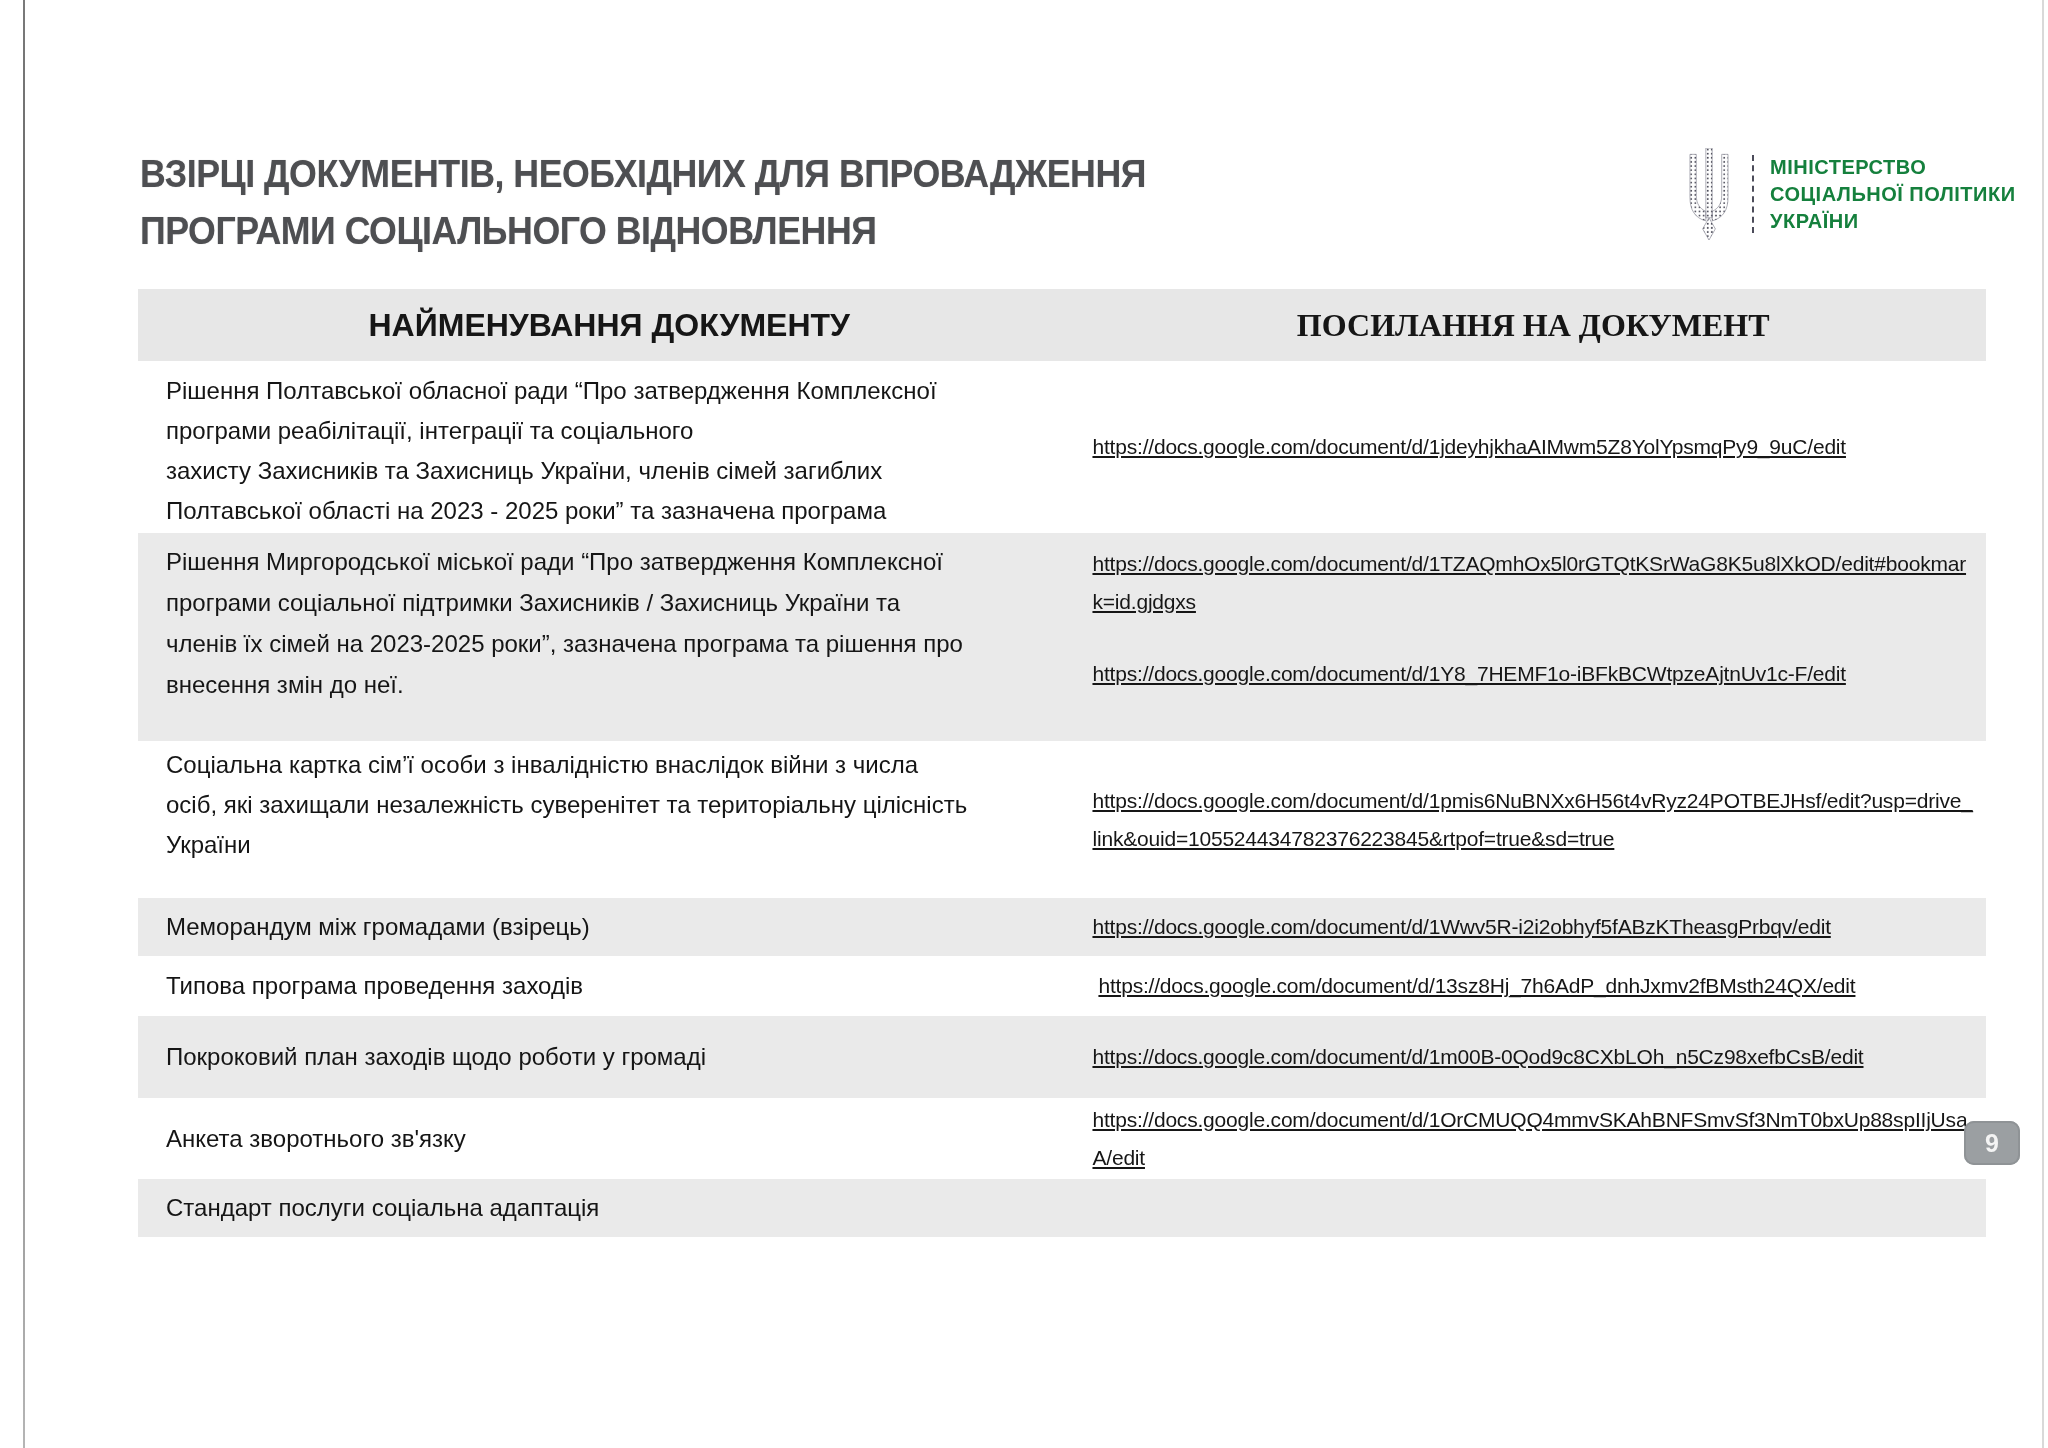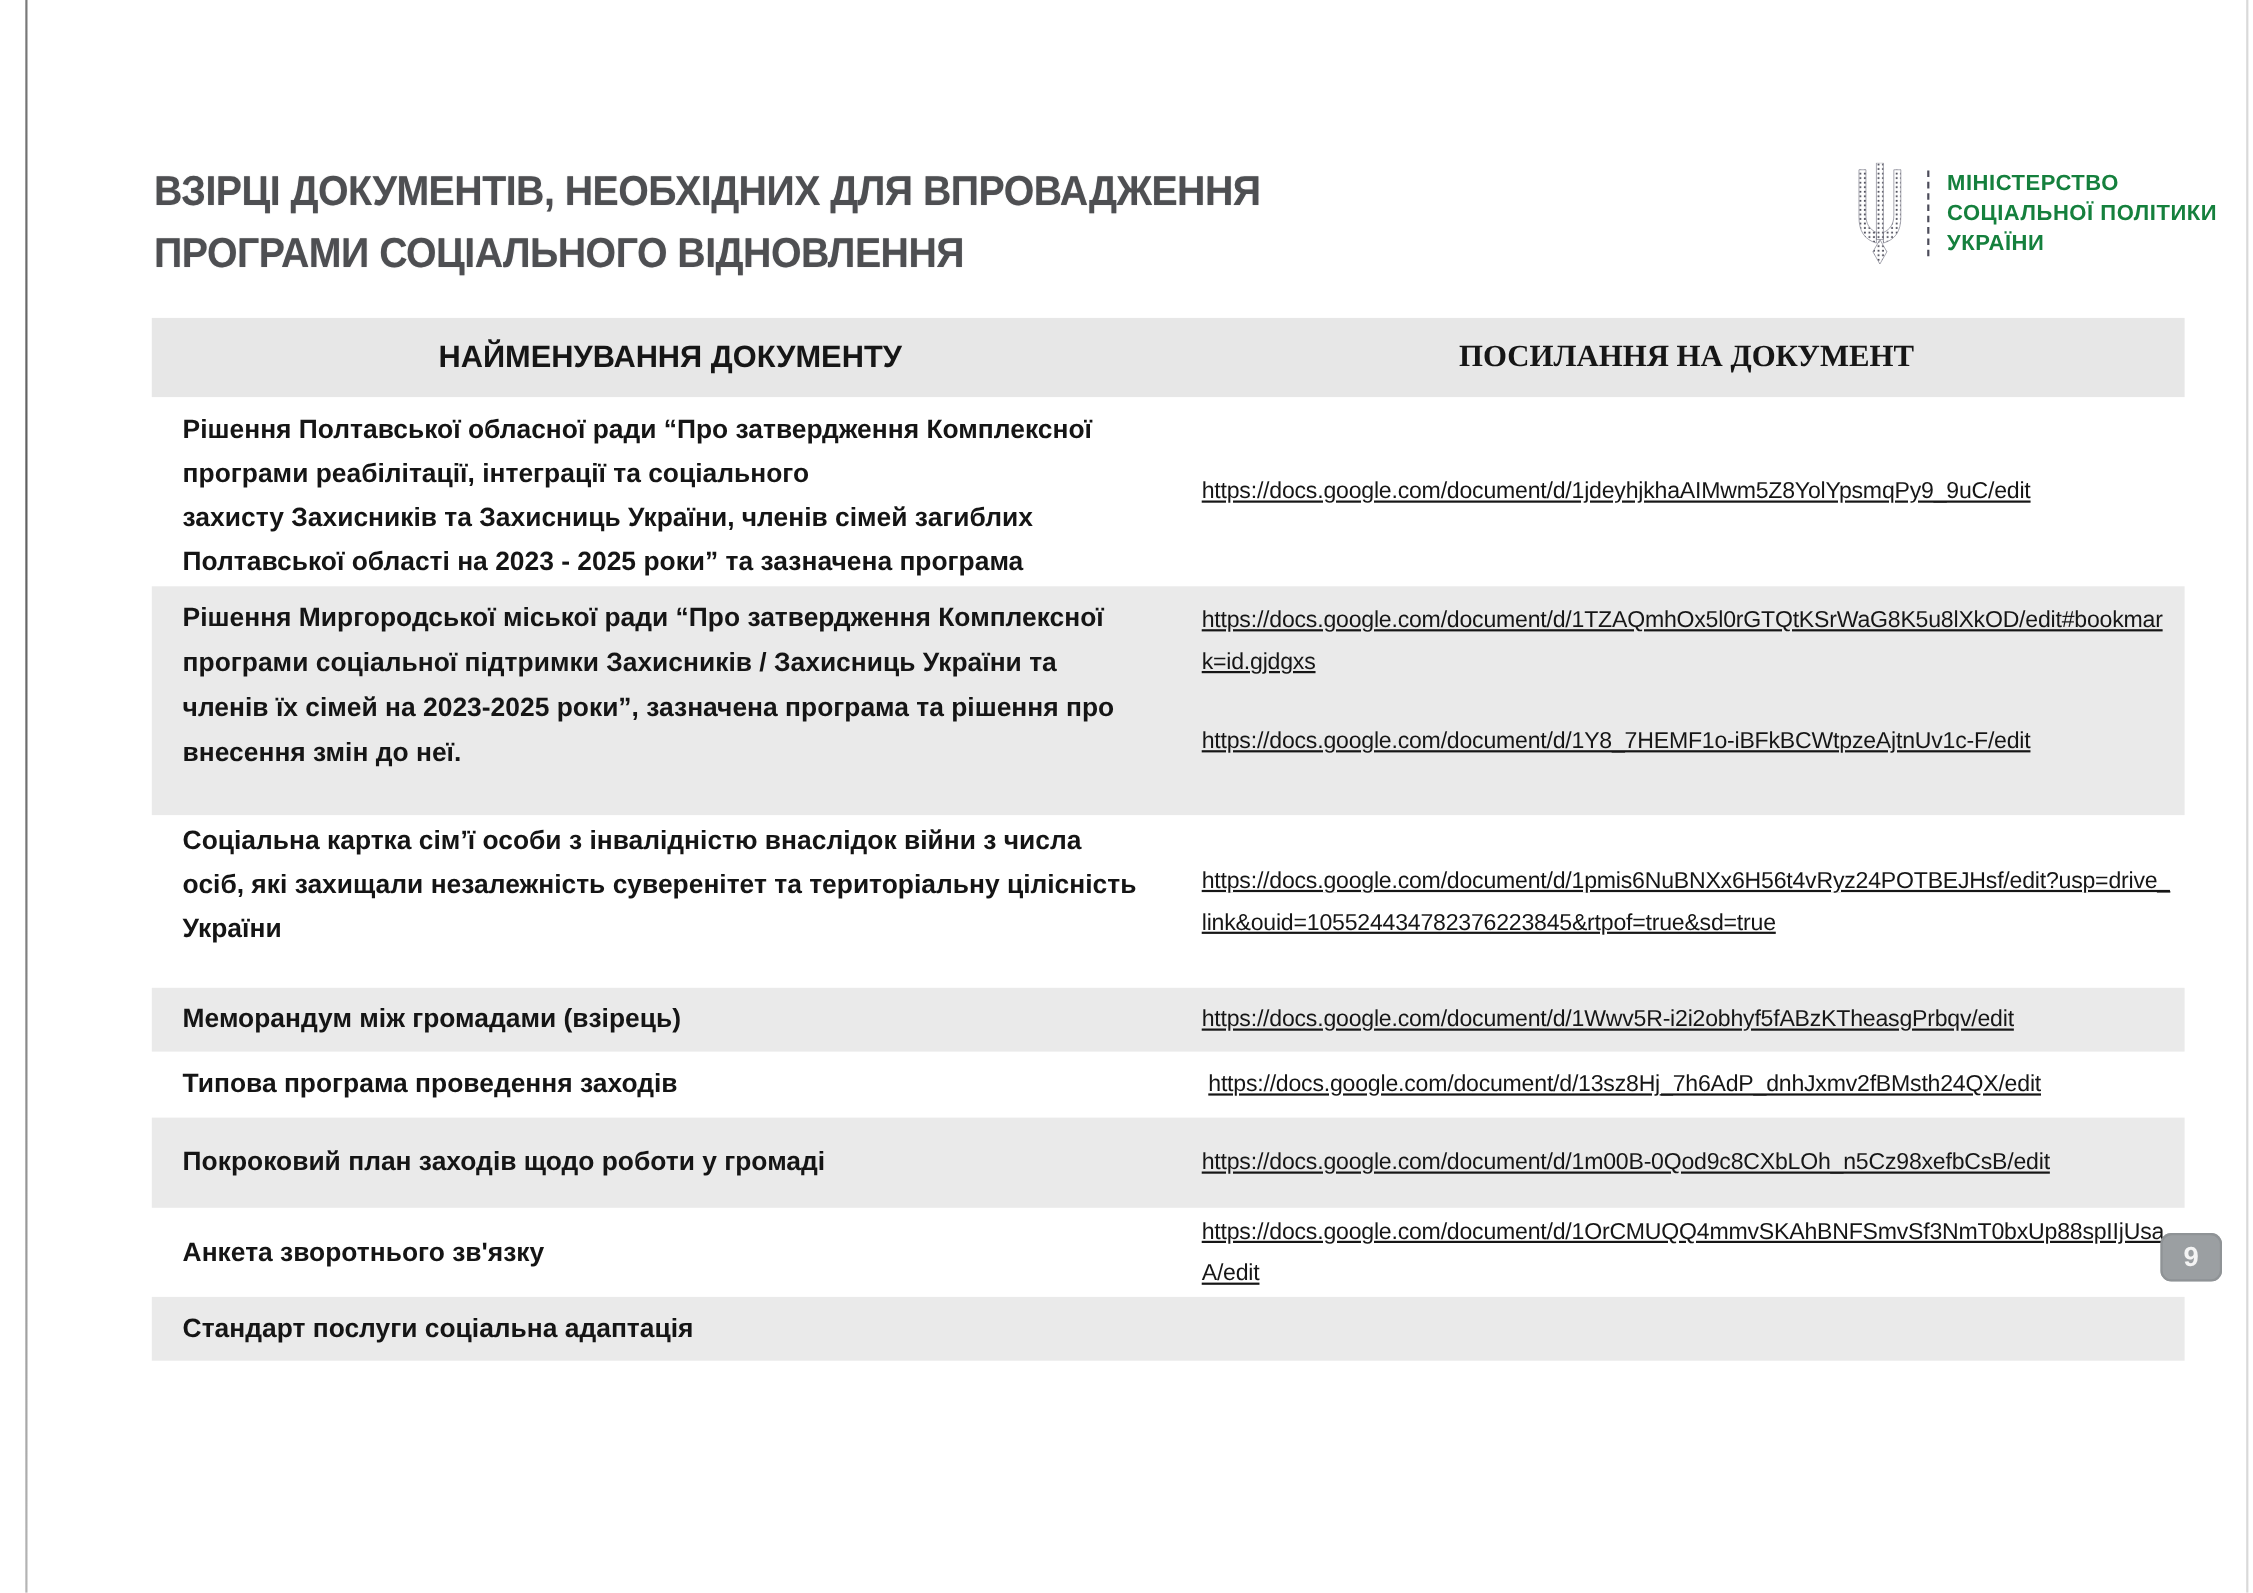--- a/index.html
+++ b/index.html
@@ -28,29 +28,29 @@
   
   .logo{position:absolute;left:1676px;top:148px;display:flex;align-items:center;}
   .logo .emblem{width:66px;height:92px;}
   .logo .divider{height:78px;border-left:2px dashed #4c4c5a;margin:0 16px 0 10px;}
   .logo .org{
     font-weight:700;font-size:20px;line-height:27px;color:#15803d;letter-spacing:0.5px;
   }
   
   .doc-table{position:absolute;left:138px;top:289px;width:1848px;}
   .t-header{display:flex;background:#e7e7e7;height:72px;align-items:center;}
-  .t-header .hcell{font-weight:700;font-size:28px;color:#161616;text-align:center;}
+  .t-header .hcell{font-weight:700;font-size:32px;color:#161616;text-align:center;}
   .hcell.c1{width:51%;}
   .hcell.c2{width:49%;font-family:Liberation Serif, serif;}
   .t-row{display:flex;}
   .t-row.shaded{background:#eaeaea;}
   .cell-name{
     width:51%;box-sizing:border-box;padding-left:28px;padding-right:20px;
     font-size:24px;line-height:40px;white-space:pre-line;color:#151515;
-    display:flex;flex-direction:column;justify-content:center;font-weight:bold;
+    display:flex;flex-direction:column;justify-content:center;
   }
   .cell-links{
     width:49%;box-sizing:border-box;padding-left:12px;padding-right:12px;
     display:flex;flex-direction:column;justify-content:center;
   }
   .doc-link{
     color:#161616;text-decoration:underline;
     font-size:21px;line-height:38px;word-break:break-all;letter-spacing:-0.2px;
   }
   .r1{height:172px;} .r1 .cell-name{justify-content:flex-start;padding-top:10px;}

